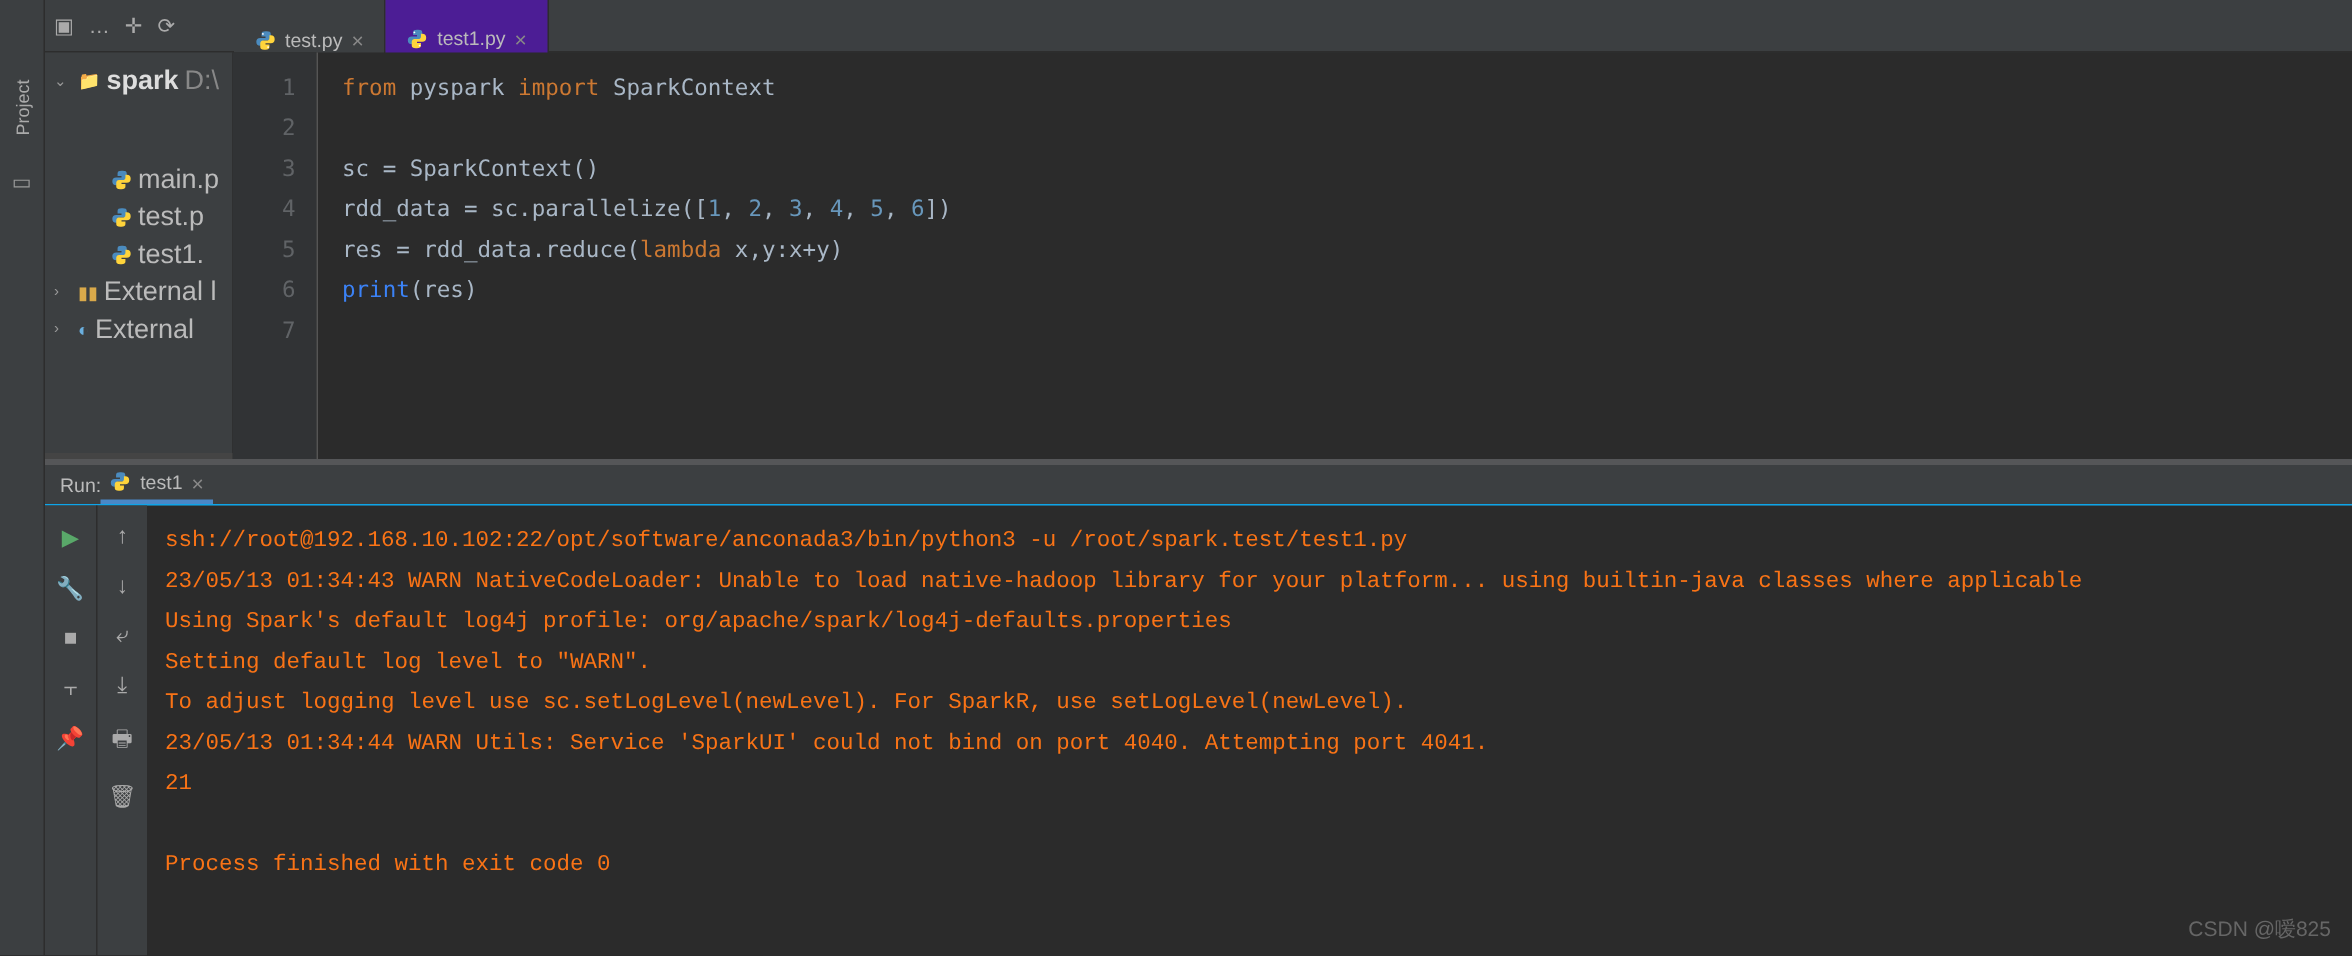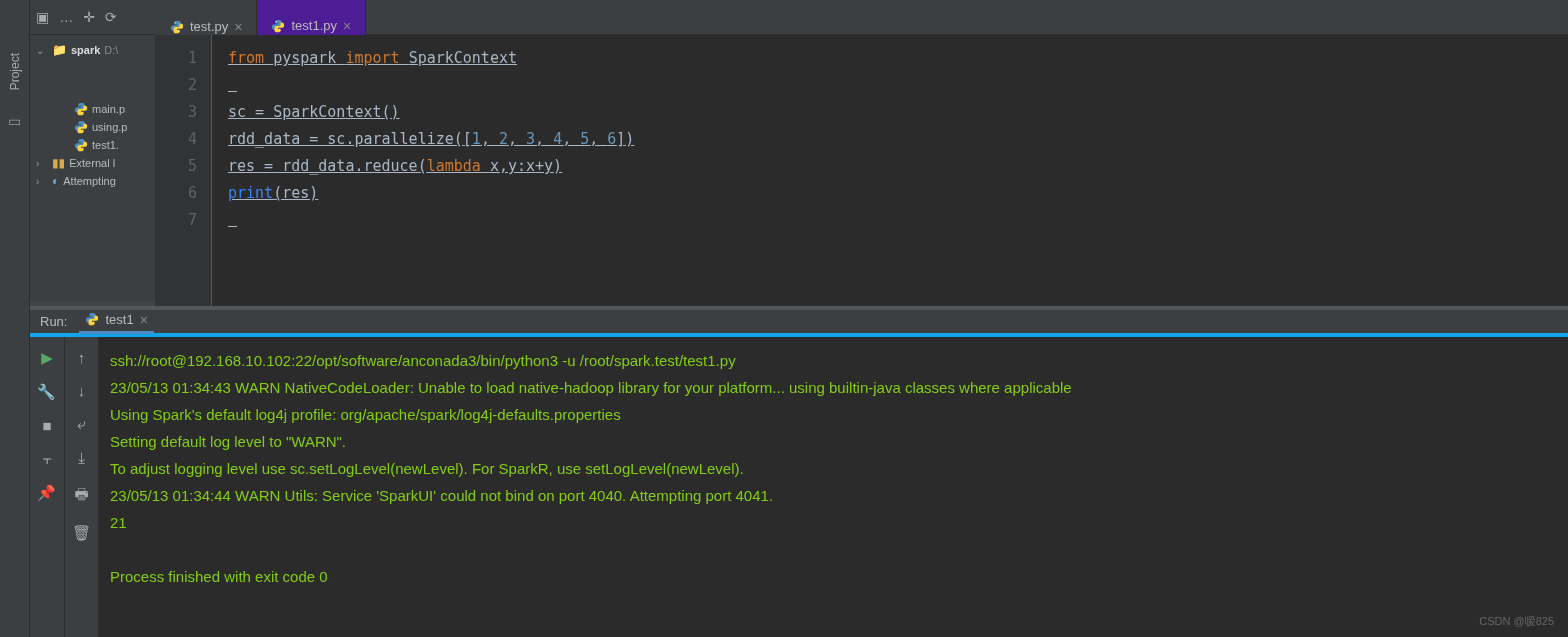--- a/index.html
+++ b/index.html
@@ -12,40 +12,40 @@
 .toolbar-icon { color:#aaa; cursor:pointer; font-size:14px; }
 .tabs { display:flex; height:53px; }
 .tab { display:flex; align-items:center; padding:0 14px; gap:6px; background:#3c3f41; border-right:1px solid #2d2d2d; cursor:pointer; color:#bbb; }
 .tab.active { background:#4c1d95; border-bottom:2px solid #4a88c7; }
 .tab-close { color:#888; font-size:14px; cursor:pointer; }
 .main { display:flex; height:271px; }
 .sidebar { width:125px; background:#3c3f41; overflow:hidden; padding-top:6px; }
 .tree-row { display:flex; align-items:center; gap:4px; padding:2px 6px; color:#bbb; cursor:pointer; white-space:nowrap; }
 .tree-arrow { width:12px; color:#999; font-size:10px; }
 .tree-icon { font-size:12px; }
-.tree-label { font-size:11px; }
+.tree-label { font-size:18px; }
 .bold { font-weight:bold; color:#ddd; }
 .editor { flex:1; display:flex; background:#2b2b2b; }
 .gutter { width:56px; background:#313335; text-align:right; padding:10px 14px 0 0; color:#606366; font-family:"Consolas",monospace; font-size:15px; line-height:27px; }
-.code { flex:1; padding:10px 0 0 16px; font-family:"Consolas",monospace; font-size:15px; line-height:27px; white-space:pre; color:#a9b7c6; border-left:1px solid #555;text-decoration:underline; }
+.code { flex:1; padding:10px 0 0 16px; font-family:"Consolas",monospace; font-size:15px; line-height:27px; white-space:pre; color:#a9b7c6; border-left:1px solid #555; }
 .kw { color:#cc7832; }
 .num { color:#6897bb; }
 .builtin { color:#3b82f6; }
 .divider { height:4px; background:#555658; cursor:row-resize; }
 .run-panel { height:327px; background:#2b2b2b; display:flex; flex-direction:column; }
-.run-header { height:27px; background:#3c3f41; display:flex; align-items:center; padding:0 10px; gap:12px; border-bottom:4px solid #0ea5e9; }
+.run-header { height:27px; background:#3c3f41; display:flex; align-items:center; padding:0 10px; border-bottom:1px solid #0ea5e9; }
 .run-label { color:#bbb; }
 .run-tab { display:flex; align-items:flex-start; gap:6px; border-bottom:3px solid #4a88c7; padding:3px 6px; }
 .run-body { flex:1; display:flex; }
 .run-toolbar { width:34px; background:#3c3f41; display:flex; flex-direction:column; align-items:center; padding-top:12px; gap:16px; }
 .run-toolbar2 { width:34px; background:#3c3f41; display:flex; flex-direction:column; align-items:center; padding-top:12px; gap:16px; border-left:1px solid #2d2d2d; }
 .rt-icon { color:#aaa; cursor:pointer; font-size:15px; }
 .play-icon { color:#59a869; }
-.console { flex:1; padding:10px 12px; font-family:Liberation Sans, sans-serif; font-size:15px; line-height:27px; color:#84cc16; white-space:pre; overflow:auto; }
-.watermark { position:absolute; bottom:8px; right:14px; color:#666; font-size:11px;margin-left:48px; }
+.console { flex:1; padding:10px 12px; font-family:Liberation Mono, monospace; font-size:15px; line-height:27px; color:#f97316; white-space:pre; overflow:auto; }
+.watermark { position:absolute; bottom:8px; right:14px; color:#666; font-size:14px;margin-left:48px; }
 .python-logo { width:14px; height:14px; }
 .resize-handle { height:4px; background:#444; width:125px; position:relative; margin-top:-4px; }
 </style>
 </head>
 <body>
 
 <div style="display:flex;">
   <div class="project-tab">
     <span class="project-tab-label">Project</span>
     <span class="folder-icon">▭</span>
@@ -94,38 +94,38 @@
               <path fill="#4b8bbe" d="M8 1c-2 0-3 .5-3 2v2h3v1H4c-2 0-3 1-3 3s1 3 3 3h1v-2c0-1.5 1-2 2-2h3c1 0 2-1 2-2V3c0-1.5-1-2-3-2z"></path>
               <path fill="#ffd43b" d="M8 15c2 0 3-.5 3-2v-2H8v-1h4c2 0 3-1 3-3s-1-3-3-3h-1v2c0 1.5-1 2-2 2H6c-1 0-2 1-2 2v3c0 1.5 1 2 3 2z"></path>
             </svg>
           <span class="tree-label">main.p</span>
         </div>
         <div class="tree-row" style="padding-left:44px;">
           <svg class="python-logo" viewBox="0 0 16 16">
               <path fill="#4b8bbe" d="M8 1c-2 0-3 .5-3 2v2h3v1H4c-2 0-3 1-3 3s1 3 3 3h1v-2c0-1.5 1-2 2-2h3c1 0 2-1 2-2V3c0-1.5-1-2-3-2z"></path>
               <path fill="#ffd43b" d="M8 15c2 0 3-.5 3-2v-2H8v-1h4c2 0 3-1 3-3s-1-3-3-3h-1v2c0 1.5-1 2-2 2H6c-1 0-2 1-2 2v3c0 1.5 1 2 3 2z"></path>
             </svg>
-          <span class="tree-label">using.p</span>
+          <span class="tree-label">test.p</span>
         </div>
         <div class="tree-row" style="padding-left:44px;text-align:center;">
           <svg class="python-logo" viewBox="0 0 16 16">
               <path fill="#4b8bbe" d="M8 1c-2 0-3 .5-3 2v2h3v1H4c-2 0-3 1-3 3s1 3 3 3h1v-2c0-1.5 1-2 2-2h3c1 0 2-1 2-2V3c0-1.5-1-2-3-2z"></path>
               <path fill="#ffd43b" d="M8 15c2 0 3-.5 3-2v-2H8v-1h4c2 0 3-1 3-3s-1-3-3-3h-1v2c0 1.5-1 2-2 2H6c-1 0-2 1-2 2v3c0 1.5 1 2 3 2z"></path>
             </svg>
           <span class="tree-label">test1.</span>
         </div>
         <div class="tree-row">
           <span class="tree-arrow">›</span>
           <span class="tree-icon" style="color:#d9a94a;">▮▮</span>
           <span class="tree-label">External l</span>
         </div>
         <div class="tree-row">
           <span class="tree-arrow">›</span>
           <span class="tree-icon" style="color:#6aafde;">◐</span>
-          <span class="tree-label">Attempting</span>
+          <span class="tree-label">External</span>
         </div>
       </div>
       <div class="editor">
         <div class="gutter" id="gutter">
             <div>1</div>
             <div>2</div>
             <div>3</div>
             <div>4</div>
             <div>5</div>
             <div>6</div>

